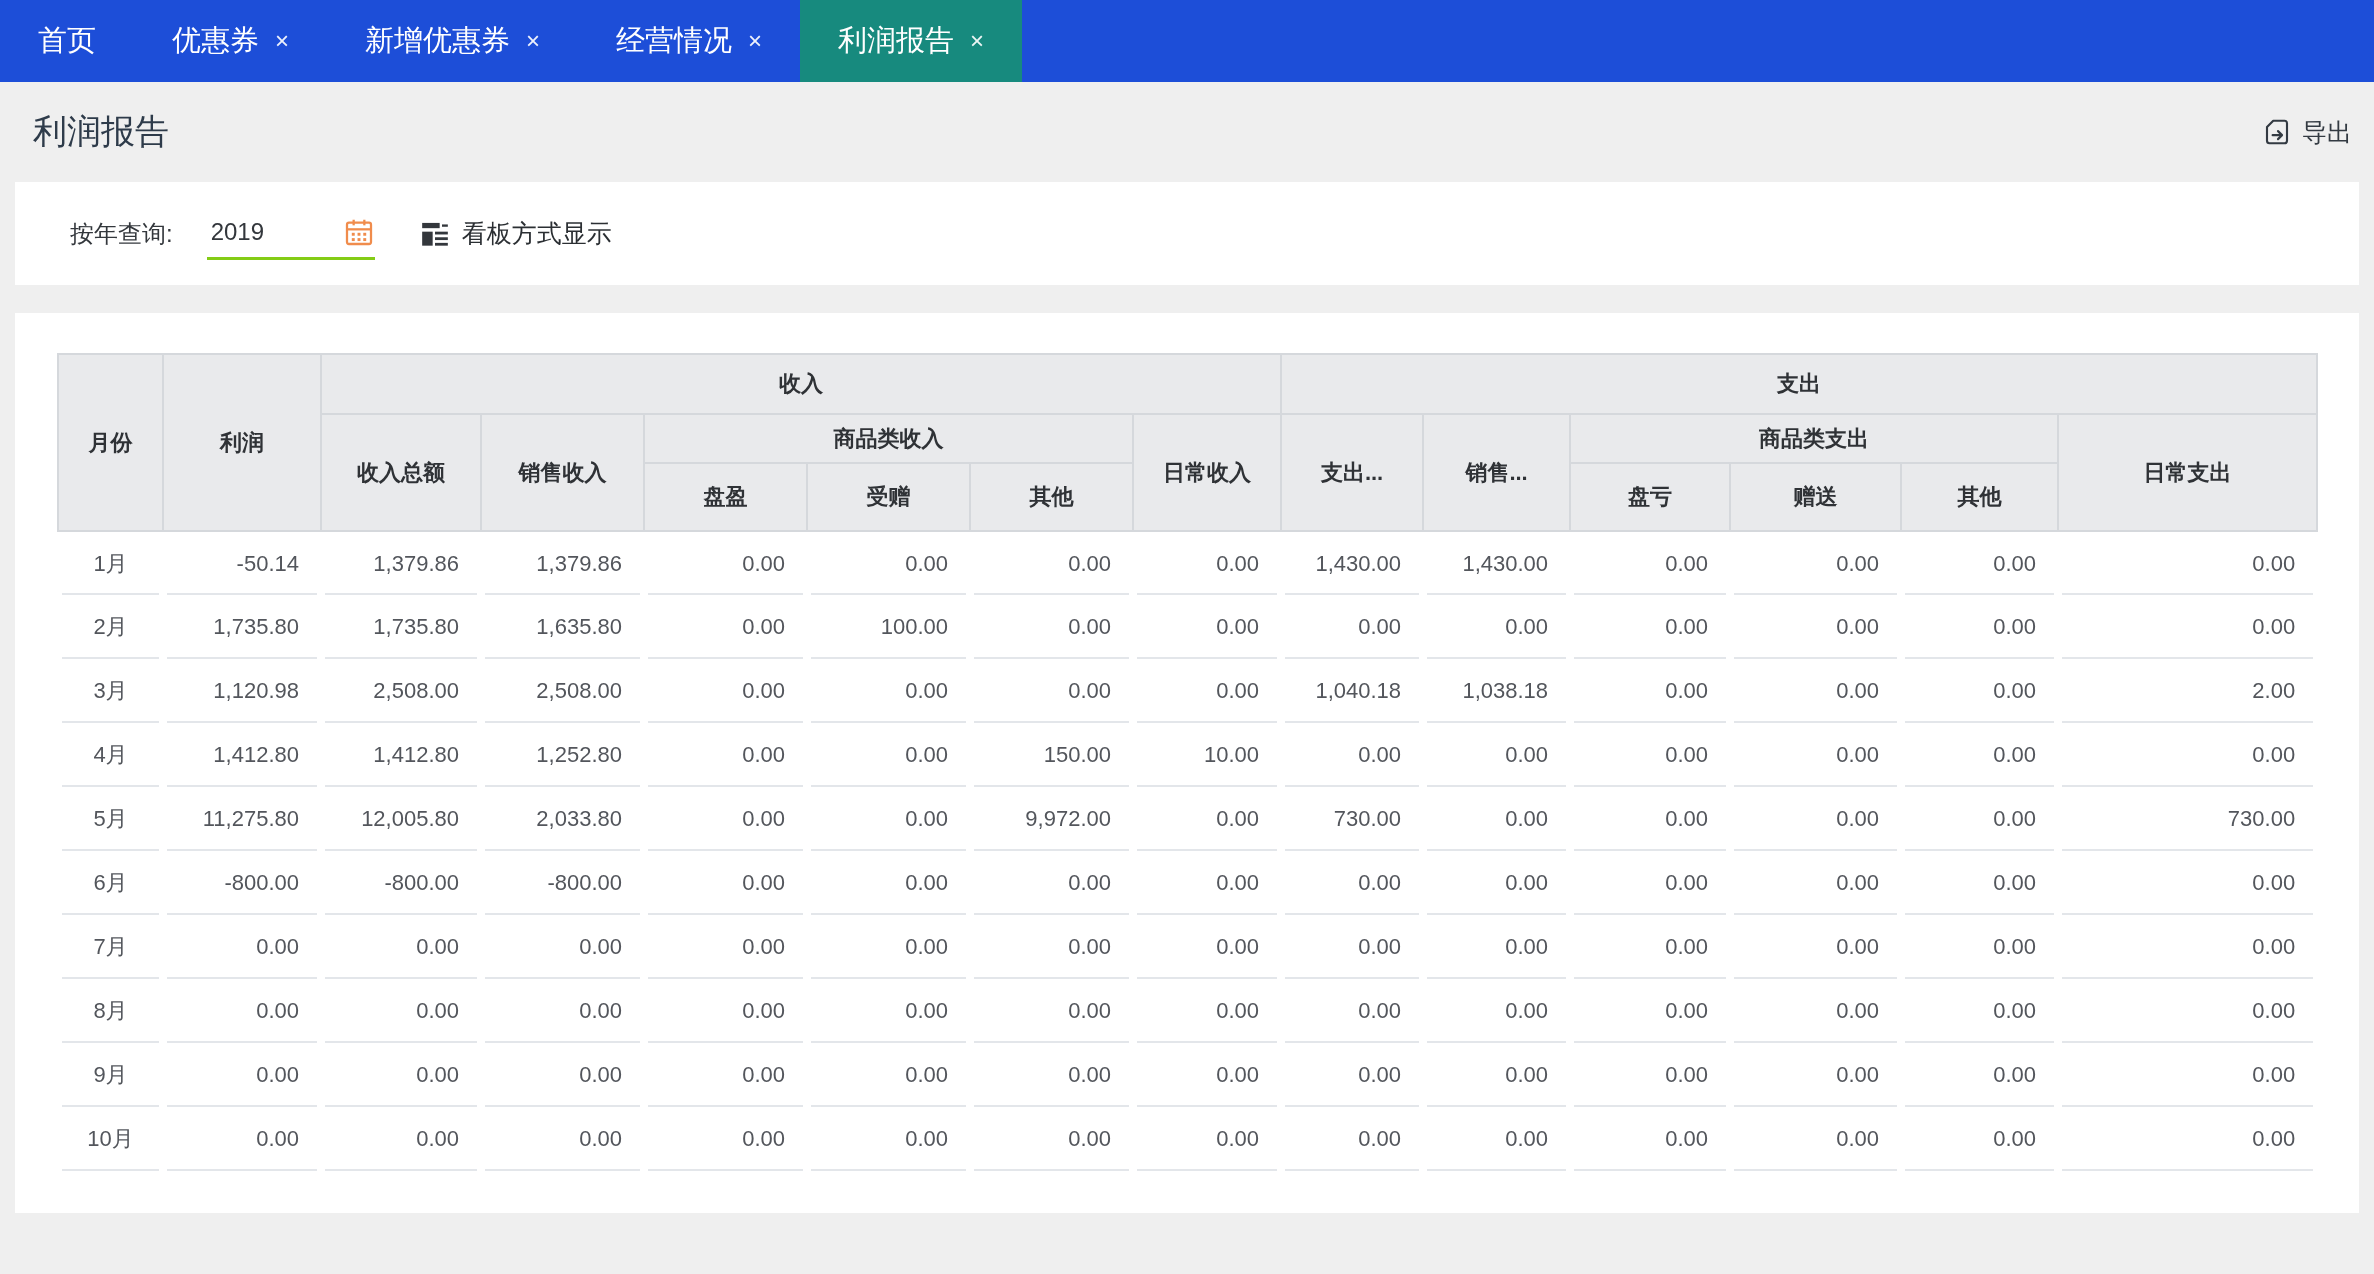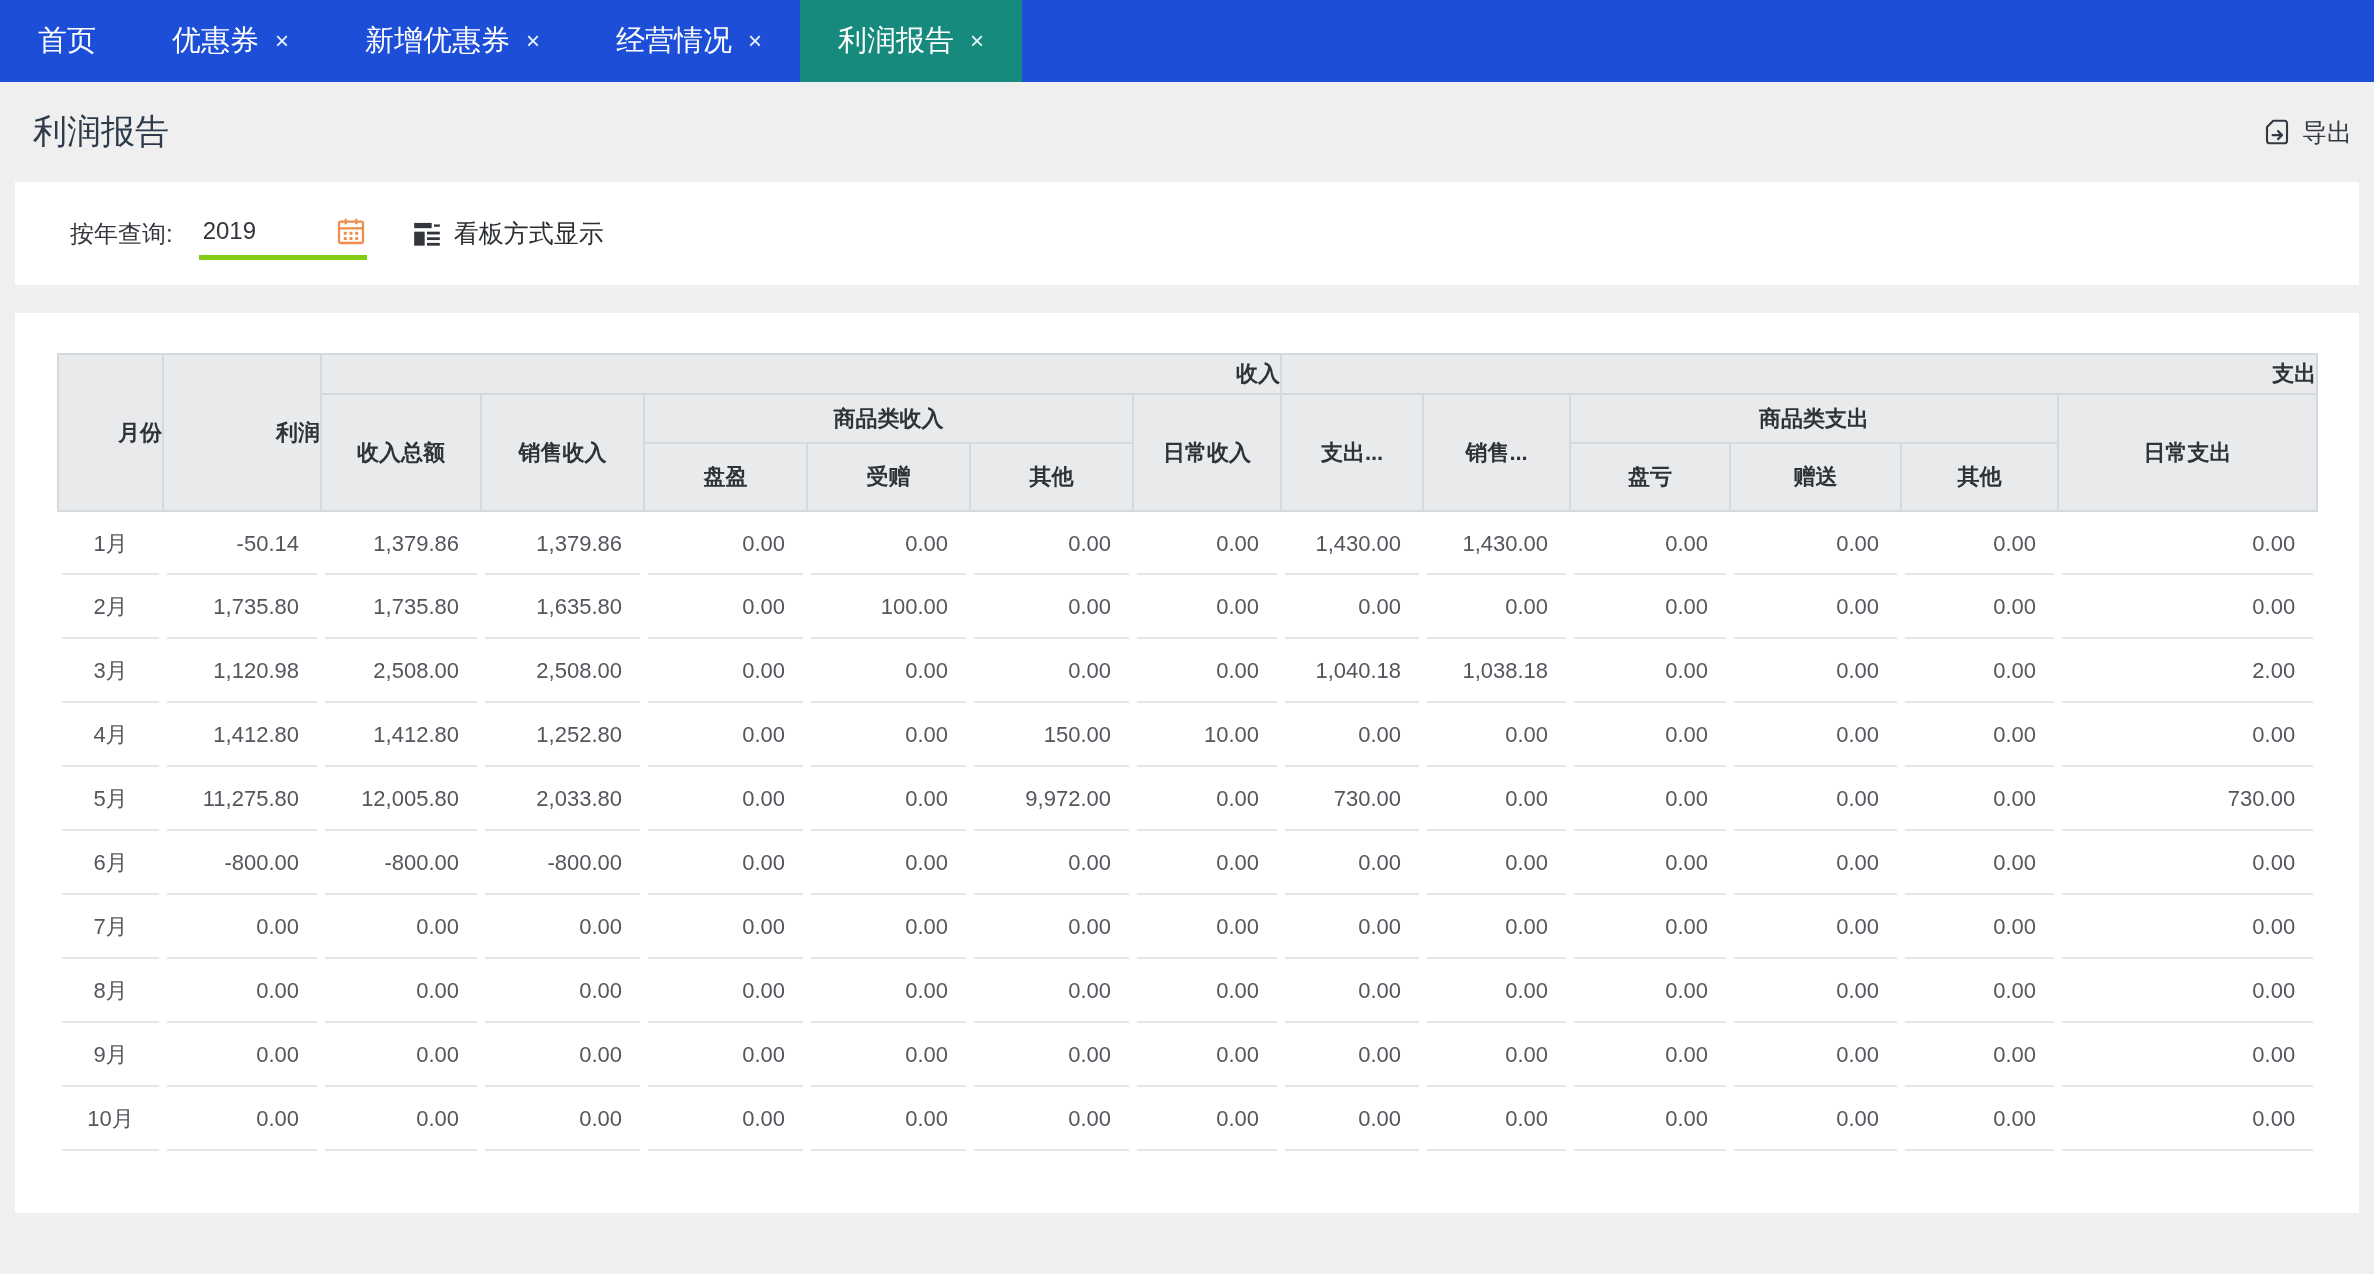--- a/index.html
+++ b/index.html
@@ -91,27 +91,27 @@
   }
 
   .filter-row {
     height: 103px;
     display: flex;
     align-items: center;
     padding-left: 55px;
   }
   .filter-label { font-size: 24px; color: #33373c; }
   .year-input {
-    margin-left: 26px;
+    margin-left: 34px;
     width: 168px;
     height: 52px;
     display: flex;
     align-items: center;
     justify-content: space-between;
-    border-bottom: 5px solid #84cc16;
+    border-bottom: 3px solid #84cc16;
     cursor: text;
   }
   .year-value { font-size: 24px; color: #33373c; padding-left: 4px; }
   .board-toggle {
     margin-left: 46px;
     display: flex;
     align-items: center;
     gap: 13px;
     font-size: 25px;
     color: #2b2f33;
@@ -132,21 +132,21 @@
   thead th {
     background: #e9eaec;
     border: 2px solid #d5d8dc;
     font-size: 22px;
     font-weight: 700;
     color: #2f3236;
     text-align: center;
     white-space: nowrap;
     overflow: hidden;
   }
-  tr.h1 th { height: 40px; text-align: right; }
+  tr.h1 th { height: 60px; }
   tr.h2 th { height: 49px; }
   tr.h3 th { height: 68px; }
   tbody td {
     height: 64px;
     font-size: 22px;
     color: #53565c;
     background: #ffffff;
     position: relative;
     white-space: nowrap;
   }

